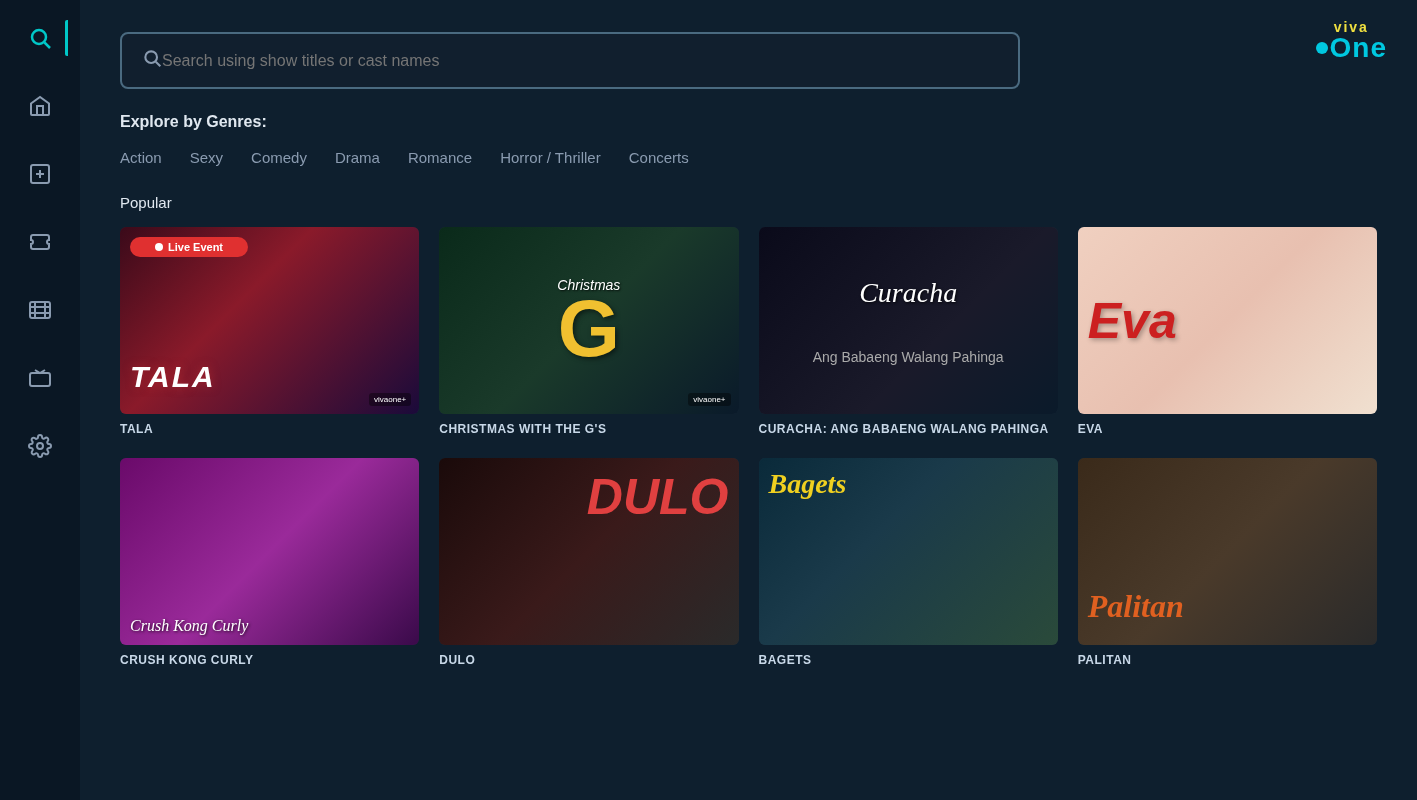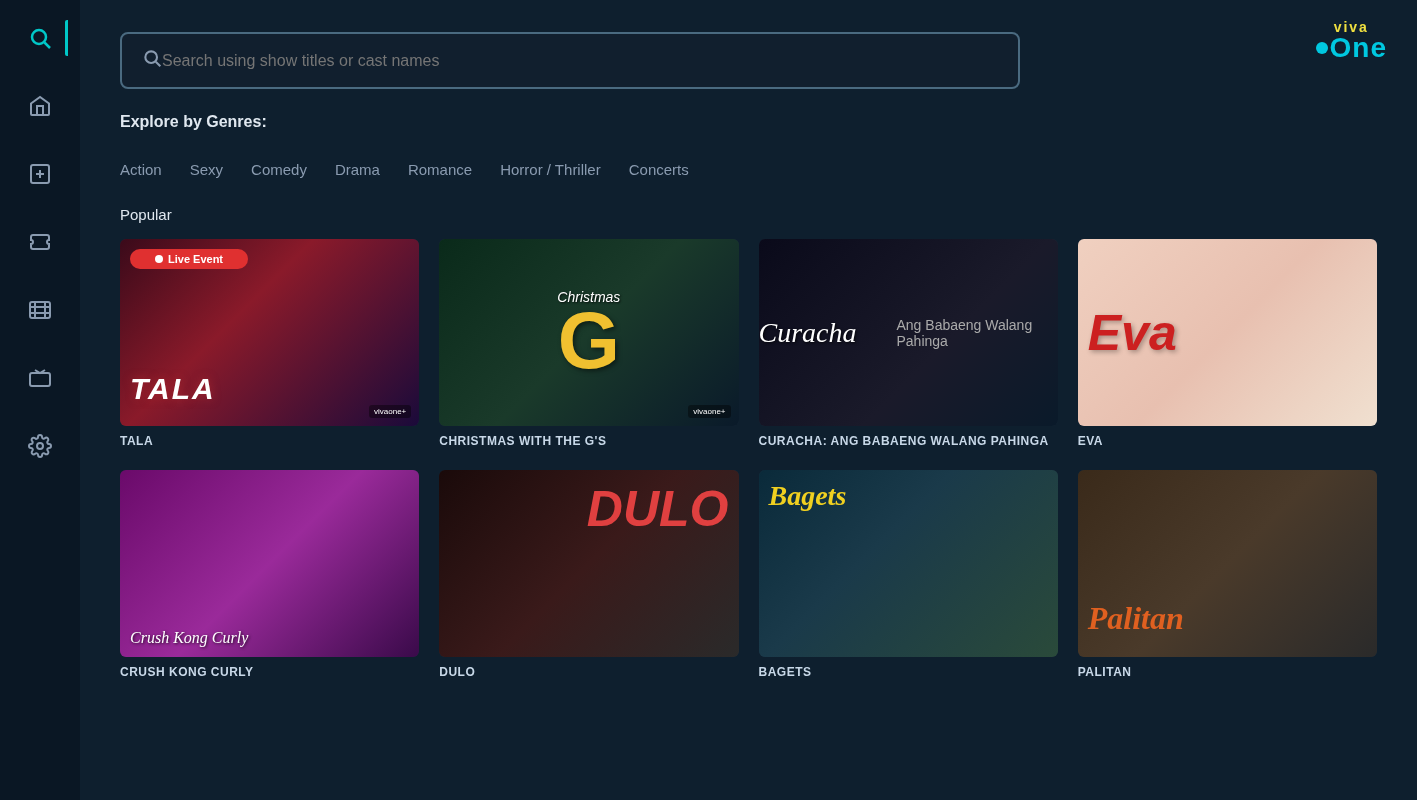--- a/index.html
+++ b/index.html
@@ -133,21 +133,20 @@
       display: flex;
       gap: 28px;
       flex-wrap: wrap;
     }
 
     .genre-item {
       color: #8a9bb0;
       font-size: 15px;
       cursor: pointer;
       padding: 4px 0;
-      margin-top: 12px;
     }
 
     
     .popular-section {
       margin-top: 4px;
     }
 
     .popular-title {
       font-size: 15px;
       font-weight: normal;
@@ -291,21 +290,21 @@
       font-size: 80px;
       font-weight: 900;
       color: #f0c030;
       line-height: 0.9;
       text-shadow: 2px 2px 5px rgba(0,0,0,0.5);
     }
 
     
     .curacha-overlay {
       display: flex;
-      flex-direction: row;
+      flex-direction: column;
       align-items: center;
       justify-content: center;
       width: 100%;
       height: 100%;
       gap: 40px;
     }
 
     .curacha-title {
       font-size: 28px;
       font-style: italic;

